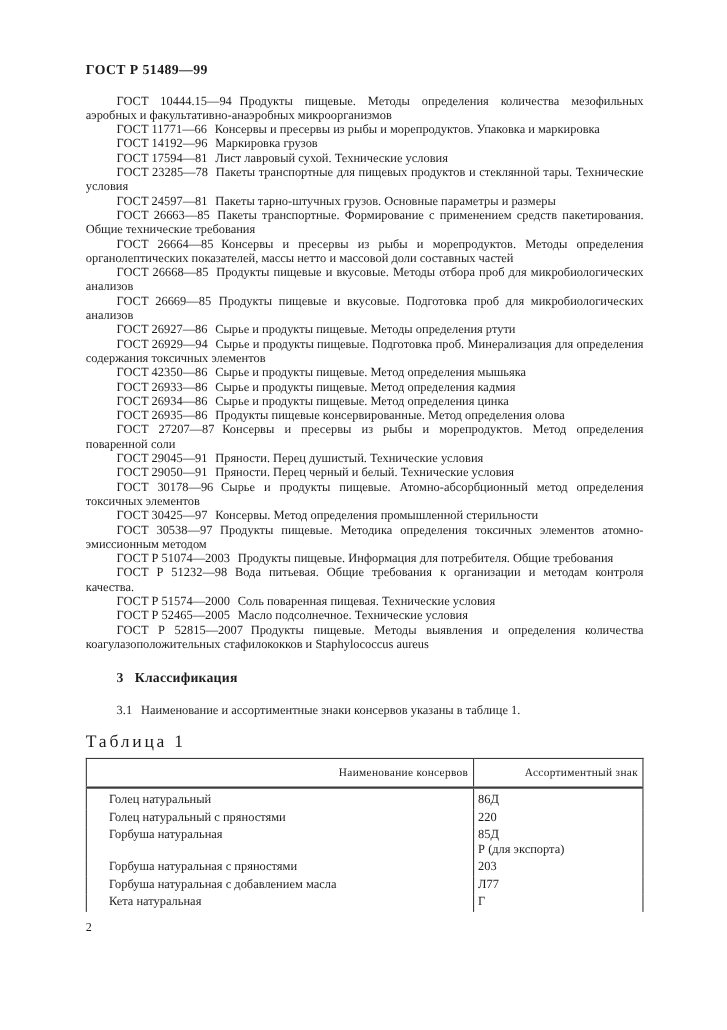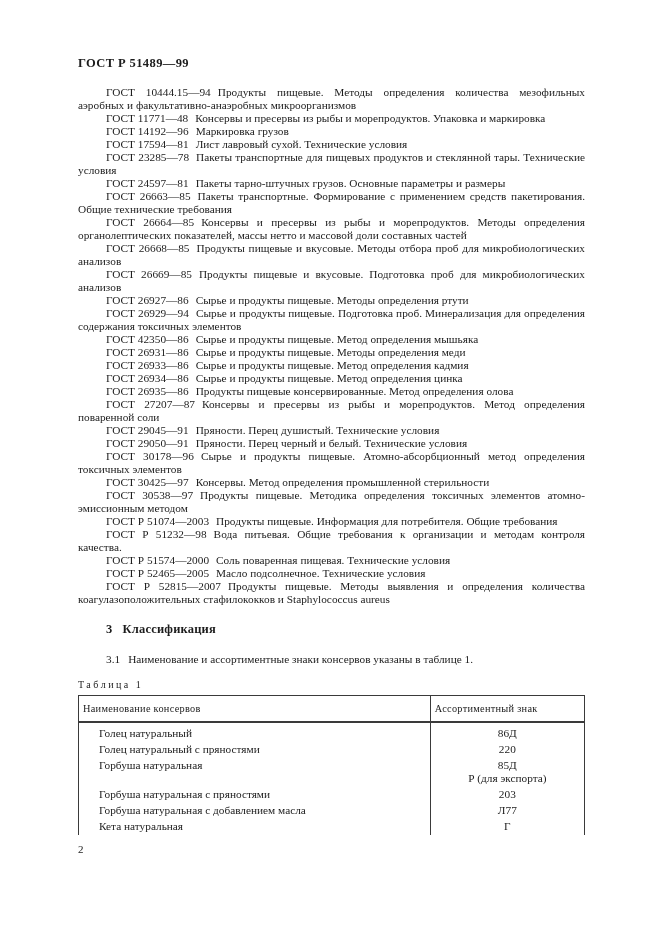--- a/index.html
+++ b/index.html
@@ -36,65 +36,65 @@
   .section-num { margin-right: 10px; }
   .clause {
     margin: 16px 0 0;
     text-indent: 28px;
     font-size: 11.3px;
     line-height: 13px;
   }
   .clause-num { margin-right: 8px; }
   .table-label {
     margin-top: 13px;
-    font-size: 10px;
+    font-size: 16px;
     letter-spacing: 2.5px;
   }
   table.t1 {
     margin-top: 5px;
     width: 100%;
     border-collapse: collapse;
     border-top: 1px solid #3a3a3a;
     border-left: 1px solid #3a3a3a;
     border-right: 1px solid #3a3a3a;
     font-size: 11.3px;
     line-height: 13px;
   }
   .t1 th {
     font-weight: normal;
     font-size: 10.3px;
     letter-spacing: 0.3px;
-    text-align: left;
+    text-align: right;
     padding: 6px 4px;
     border-bottom: 2px solid #3a3a3a;
   }
   .t1 th.col-name, .t1 td.cell-name { border-right: 1px solid #3a3a3a; }
   .t1 col.c-name { width: 69.5%; }
   .t1 col.c-mark { width: 30.5%; }
   .t1 td { padding: 1.5px 4px; vertical-align: top; }
   .t1 td.cell-name { padding-left: 20px; }
-  .t1 td.cell-mark { text-align: center; white-space: pre-line; }
+  .t1 td.cell-mark { text-align: left; white-space: pre-line; }
   .t1 tbody tr:first-child td { padding-top: 4px; }
   .page-number {
     margin-top: 8px;
     font-size: 11px;
   }
 </style>
 </head>
 <body>
 
 <div class="page">
 
   <div class="doc-header">ГОСТ Р 51489—99</div>
 
   <div class="references">
 
       <p class="ref"><span class="ref-code">ГОСТ 10444.15—94</span><span>Продукты пищевые. Методы определения количества мезофильных аэробных и факультативно-анаэробных микроорганизмов</span></p>
 
-      <p class="ref"><span class="ref-code">ГОСТ 11771—48</span><span>Консервы и пресервы из рыбы и морепродуктов. Упаковка и маркировка</span></p>
+      <p class="ref"><span class="ref-code">ГОСТ 11771—66</span><span>Консервы и пресервы из рыбы и морепродуктов. Упаковка и маркировка</span></p>
 
       <p class="ref"><span class="ref-code">ГОСТ 14192—96</span><span>Маркировка грузов</span></p>
 
       <p class="ref"><span class="ref-code">ГОСТ 17594—81</span><span>Лист лавровый сухой. Технические условия</span></p>
 
       <p class="ref"><span class="ref-code">ГОСТ 23285—78</span><span>Пакеты транспортные для пищевых продуктов и стеклянной тары. Технические условия</span></p>
 
       <p class="ref"><span class="ref-code">ГОСТ 24597—81</span><span>Пакеты тарно-штучных грузов. Основные параметры и размеры</span></p>
 
       <p class="ref"><span class="ref-code">ГОСТ 26663—85</span><span>Пакеты транспортные. Формирование с применением средств пакетирования. Общие технические требования</span></p>
@@ -105,21 +105,20 @@
 
       <p class="ref"><span class="ref-code">ГОСТ 26669—85</span><span>Продукты пищевые и вкусовые. Подготовка проб для микробиологических анализов</span></p>
 
 
       <p class="ref"><span class="ref-code">ГОСТ 26927—86</span><span>Сырье и продукты пищевые. Методы определения ртути</span></p>
 
       <p class="ref"><span class="ref-code">ГОСТ 26929—94</span><span>Сырье и продукты пищевые. Подготовка проб. Минерализация для определения содержания токсичных элементов</span></p>
 
       <p class="ref"><span class="ref-code">ГОСТ 42350—86</span><span>Сырье и продукты пищевые. Метод определения мышьяка</span></p>
 
-      <p class="ref"><span class="ref-code">ГОСТ 26931—86</span><span>Сырье и продукты пищевые. Методы определения меди</span></p>
 
 
       <p class="ref"><span class="ref-code">ГОСТ 26933—86</span><span>Сырье и продукты пищевые. Метод определения кадмия</span></p>
 
       <p class="ref"><span class="ref-code">ГОСТ 26934—86</span><span>Сырье и продукты пищевые. Метод определения цинка</span></p>
 
       <p class="ref"><span class="ref-code">ГОСТ 26935—86</span><span>Продукты пищевые консервированные. Метод определения олова</span></p>
 
       <p class="ref"><span class="ref-code">ГОСТ 27207—87</span><span>Консервы и пресервы из рыбы и морепродуктов. Метод определения поваренной соли</span></p>
 

